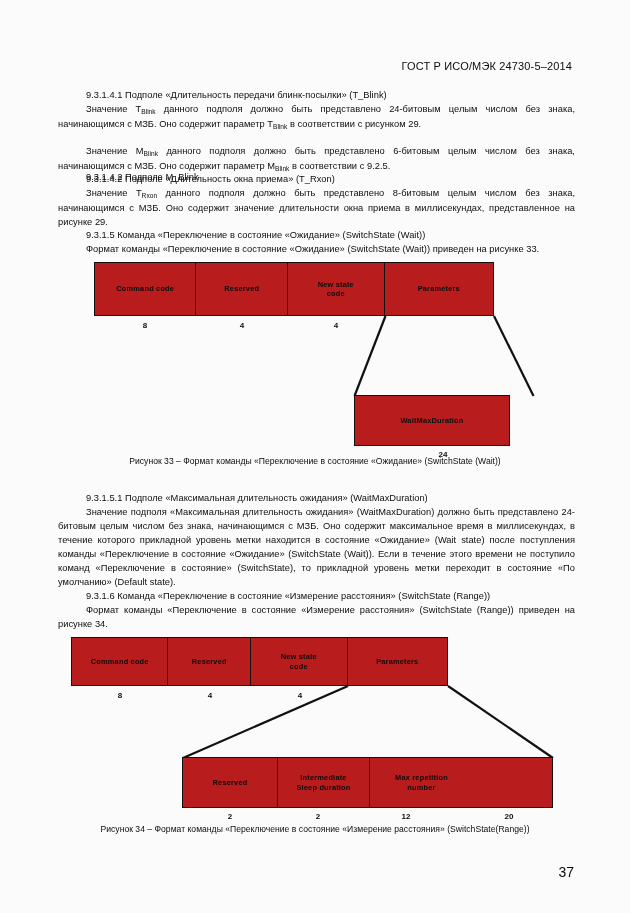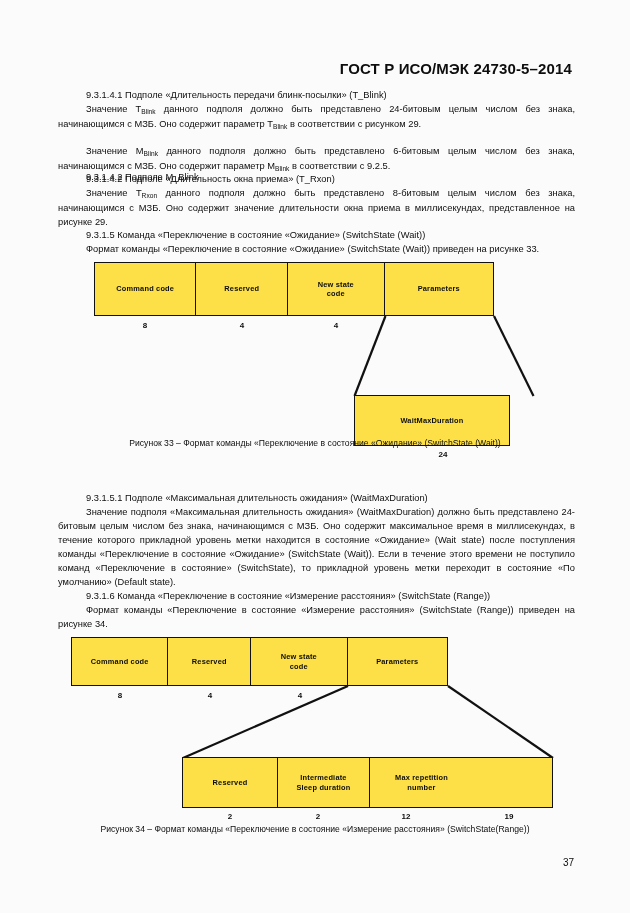--- a/index.html
+++ b/index.html
@@ -17,22 +17,22 @@
   }
   .page {
     position: absolute;
     inset: 0;
     background: #fbfbfb;
   }
   .header {
     position: absolute;
     top: 60px;
     right: 58px;
-    font-size: 15px;
-    font-weight: bold;
+    font-size: 11px;
+    font-weight: normal;
     letter-spacing: 0.15px;
     white-space: nowrap;
   }
   .body-text {
     position: absolute;
     left: 58px;
     right: 55px;
     font-size: 9.3px;
     line-height: 14.05px;
     text-align: justify;
@@ -58,21 +58,21 @@
     position: absolute;
     left: 0;
     top: 0;
     width: 630px;
   }
   .cellrow {
     position: absolute;
     display: flex;
     border: 1.7px solid #111;
     box-sizing: border-box;
-    background: #fde047;
+    background: #b91c1c;
   }
   .cell {
     border-right: 1.7px solid #111;
     box-sizing: border-box;
     display: flex;
     align-items: center;
     justify-content: center;
     text-align: center;
     font-size: 7.4px;
     font-weight: bold;
@@ -88,22 +88,22 @@
     text-align: center;
     transform: translateX(-50%);
   }
   .connector {
     position: absolute;
     pointer-events: none;
   }
   .footer-page {
     position: absolute;
     right: 56px;
-    bottom: 45px;
-    font-size: 10px;
+    bottom: 33px;
+    font-size: 14px;
   }
 </style>
 </head>
 <body>
 
 <div class="page">
 
   <div class="header">ГОСТ Р ИСО/МЭК 24730-5–2014</div>
 
   <div class="body-text p-indent" style="top:88px;">9.3.1.4.1 Подполе «Длительность передачи блинк-посылки» (T_Blink)</div>
@@ -144,21 +144,21 @@
       <line x1="154" y1="2" x2="193.5" y2="82" stroke="#111" stroke-width="2.2"></line>
     </svg>
 
     <div class="cellrow" style="left:354px; top:395px; width:156px; height:51px;">
       <div class="cell" style="width:100%;">
           <span>WaitMaxDuration</span>
         </div>
     </div>
     <div class="widthlabel" style="left:443px; top:450px;">24</div>
 
-    <div class="fig-caption" style="top:438px;">Рисунок 33 – Формат команды «Переключение в состояние «Ожидание» (SwitchState (Wait))</div>
+    <div class="fig-caption" style="top:456px;">Рисунок 33 – Формат команды «Переключение в состояние «Ожидание» (SwitchState (Wait))</div>
   </div>
 
   <div class="body-text p-indent" style="top:491px;">9.3.1.5.1 Подполе «Максимальная длительность ожидания» (WaitMaxDuration)</div>
   <div class="body-text p-indent" style="top:505px;">Значение подполя «Максимальная длительность ожидания» (WaitMaxDuration) должно быть представлено 24-битовым целым числом без знака, начинающимся с МЗБ. Оно содержит максимальное время в миллисекундах, в течение которого прикладной уровень метки находится в состояние «Ожидание» (Wait state) после поступления команды «Переключение в состояние «Ожидание» (SwitchState (Wait)). Если в течение этого времени не поступило команд «Переключение в состояние» (SwitchState), то прикладной уровень метки переходит в состояние «По умолчанию» (Default state).</div>
 
   <div class="body-text p-indent" style="top:589px;">9.3.1.6 Команда «Переключение в состояние «Измерение расстояния» (SwitchState (Range))</div>
   <div class="body-text p-indent" style="top:603px;">Формат команды «Переключение в состояние «Измерение расстояния» (SwitchState (Range)) приведен на рисунке 34.</div>
 
   <div class="fig">
     <div class="cellrow" style="left:71px; top:637px; width:377px; height:49px;">
@@ -191,20 +191,20 @@
       <div class="cell" style="width:92px;">
           <span class="ml">Intermediate<br>Sleep duration</span>
         </div>
       <div class="cell" style="width:103px;">
           <span class="ml">Max repetition<br>number</span>
         </div>
     </div>
     <div class="widthlabel" style="left:230px; top:812px;">2</div>
     <div class="widthlabel" style="left:318px; top:812px;">2</div>
     <div class="widthlabel" style="left:406px; top:812px;">12</div>
-    <div class="widthlabel" style="left:509px; top:812px;">19</div>
+    <div class="widthlabel" style="left:509px; top:812px;">20</div>
 
     <div class="fig-caption" style="top:824px;">Рисунок 34 – Формат команды «Переключение в состояние «Измерение расстояния» (SwitchState(Range))</div>
   </div>
 
   <div class="footer-page">37</div>
 
 </div>
 
 </body></html>

